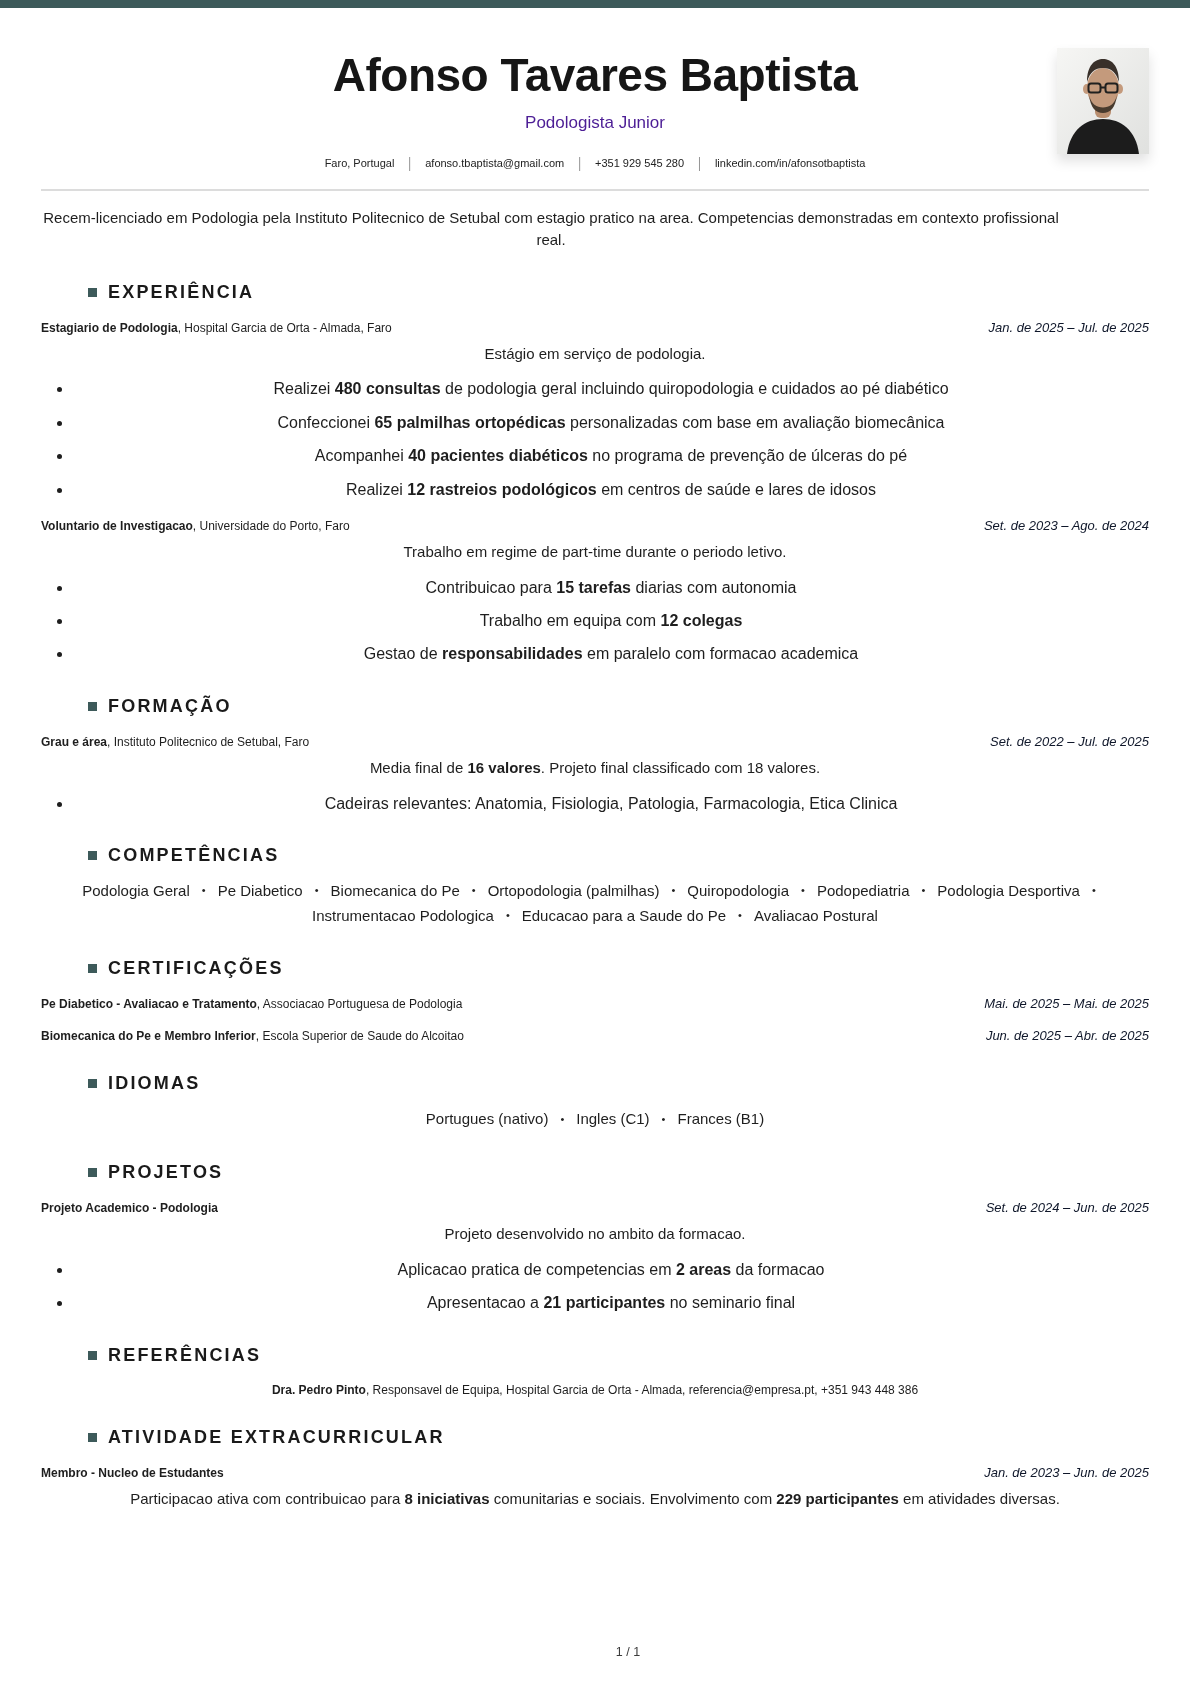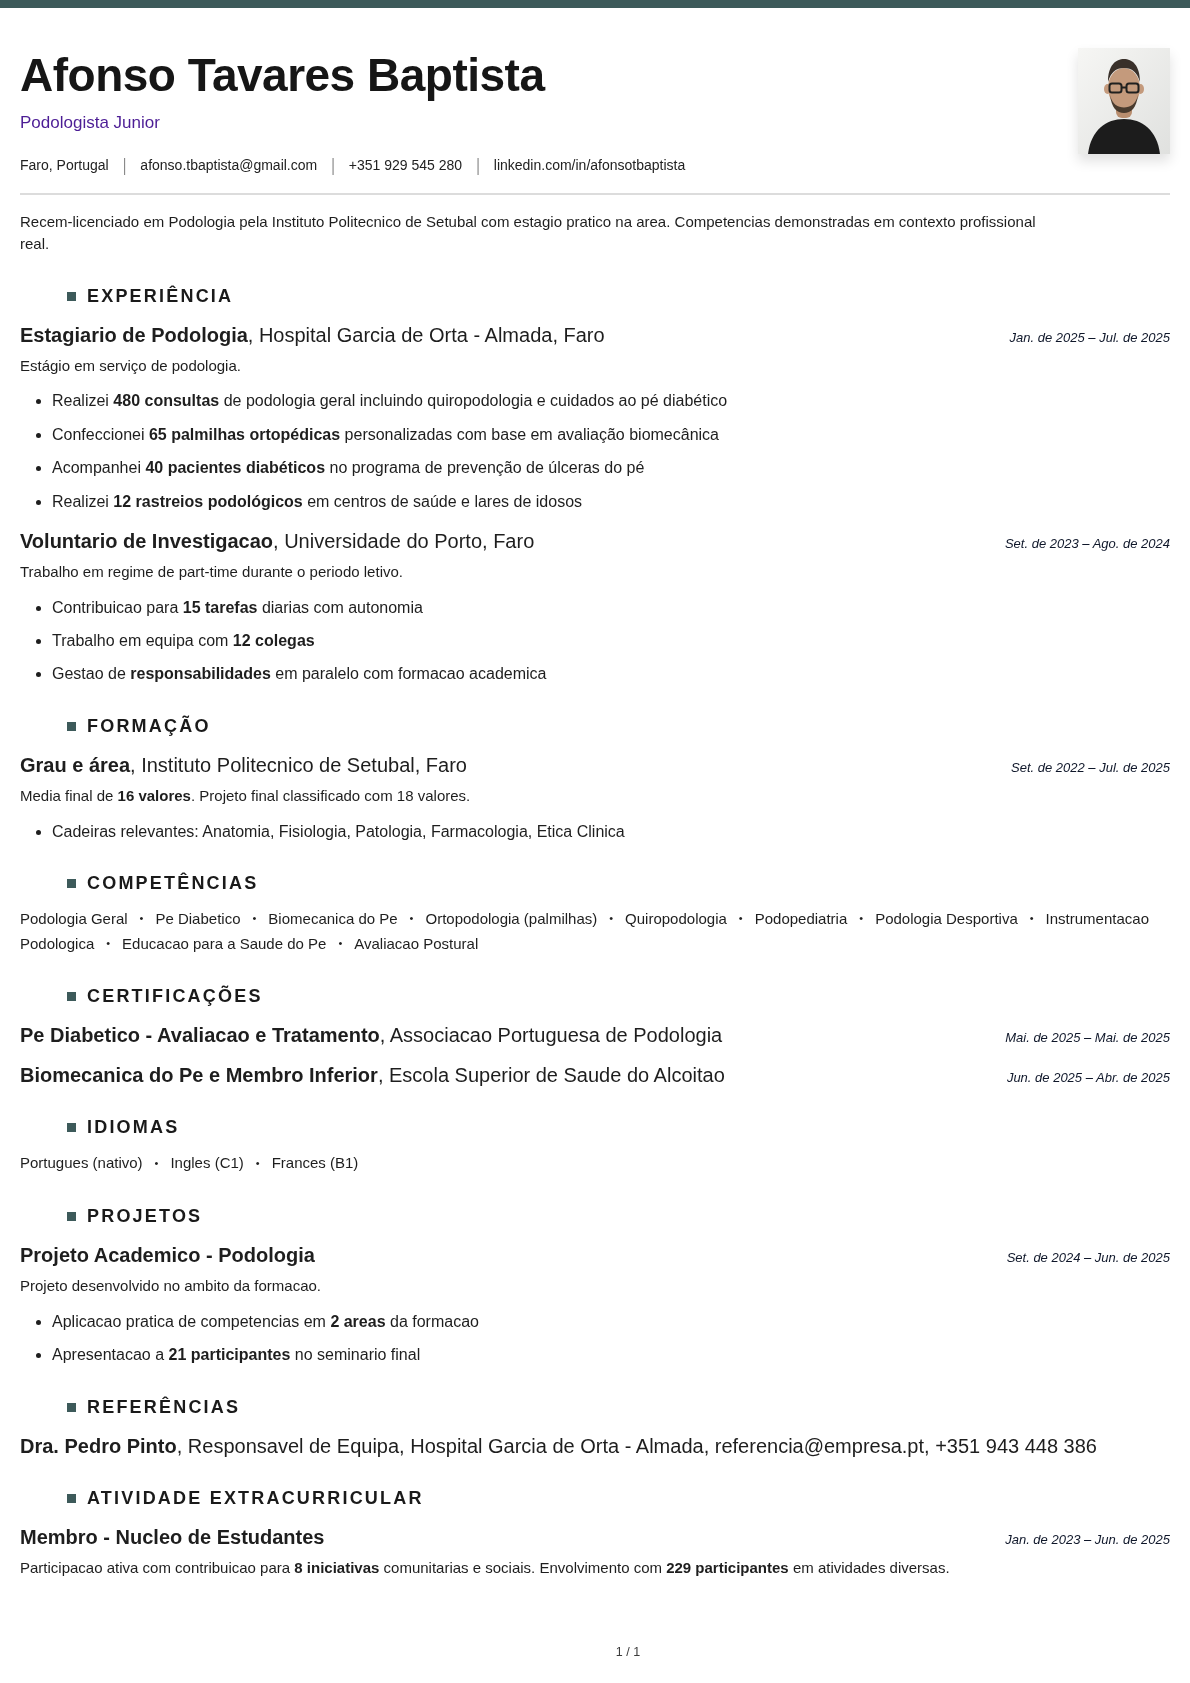--- a/index.html
+++ b/index.html
@@ -11,40 +11,41 @@
     font-family: "Liberation Sans", "DejaVu Sans", sans-serif;
     color: #1e1e1e;
     overflow: hidden;
   }
   .topbar {
     width: 100%;
     height: 8px;
     background: #3d5a5a;
   }
   .content {
-    padding: 0 20px;
+    padding: 0 41px;
+    text-align: center;
   }
   
   .header { position: relative; }
   .name {
     margin-top: 42px;
     font-size: 46px;
     font-weight: 800;
     letter-spacing: -0.5px;
     color: #161616;
     line-height: 1.1;
   }
   .job-title {
     margin-top: 12px;
     font-size: 17px;
     color: #4c1d95;
   }
   .contact-row {
     margin-top: 24px;
-    font-size: 14px;
+    font-size: 11px;
     color: #222;
     white-space: nowrap;
   }
   .contact-row .sep {
     display: inline-block;
     margin: 0 14px;
     color: #8a8a8a;
     font-weight: 300;
     transform: scaleY(1.25);
   }
@@ -86,21 +87,21 @@
     background: #3d5a5a;
     flex: 0 0 auto;
   }
   .entry { margin-top: 17px; }
   .entry-header {
     display: flex;
     justify-content: space-between;
     align-items: baseline;
     gap: 20px;
   }
-  .entry-title { font-size: 20px; }
+  .entry-title { font-size: 12px; }
   .entry-title strong { font-weight: 700; }
   .entry-date {
     font-style: italic;
     font-size: 13px;
     color: #0f172a;
     white-space: nowrap;
     flex: 0 0 auto;
   }
   .entry-desc {
     margin-top: 8px;

